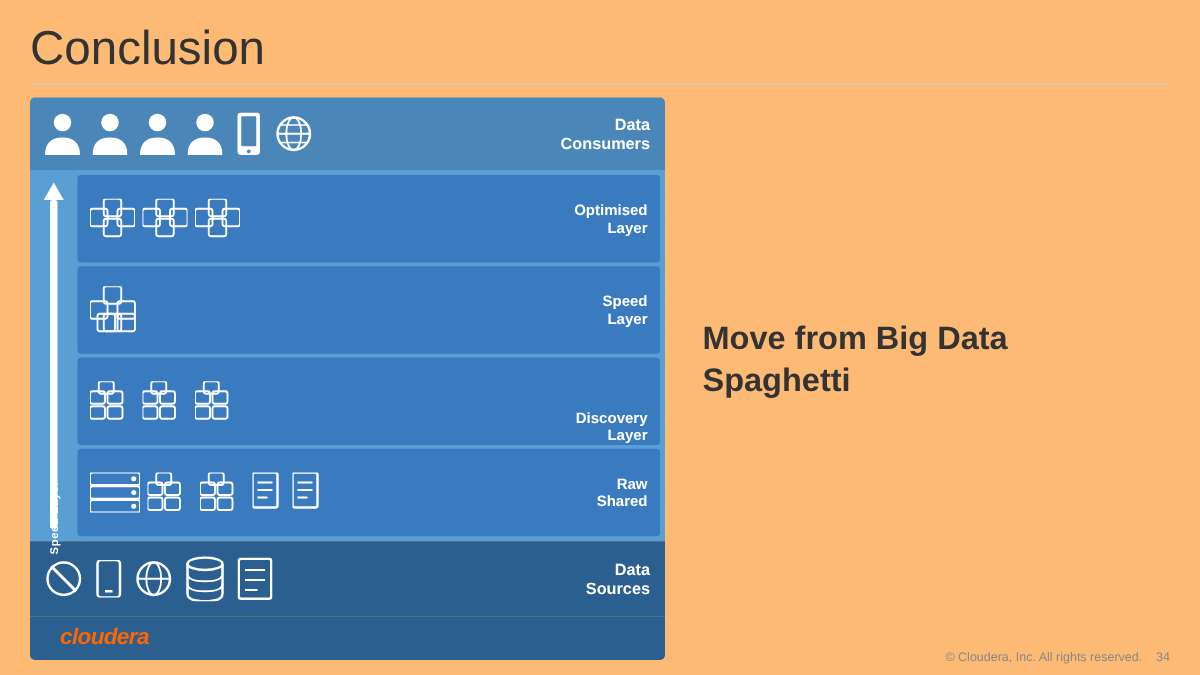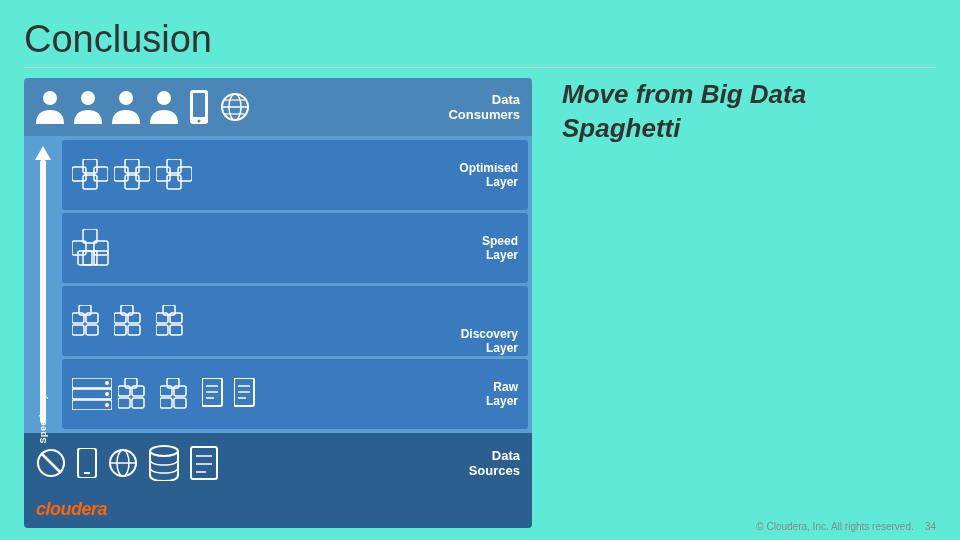--- a/index.html
+++ b/index.html
@@ -8,21 +8,21 @@
       height: 540px;
       background: #ffffff;
       font-family: Arial, sans-serif;
       overflow: hidden;
       position: relative;
     }
 
     .page {
       width: 960px;
       height: 540px;
-      background: #5eead4;
+      background: #fdba74;
       display: flex;
       flex-direction: column;
       padding: 18px 24px 12px 24px;
     }
 
     .title {
       font-size: 38px;
       font-weight: 300;
       color: #333;
       margin-bottom: 10px;
@@ -167,30 +167,30 @@
       border-radius: 0 0 4px 4px;
       display: flex;
       align-items: center;
     }
     .cloudera-logo {
       font-size: 18px;
       font-weight: 900;
       color: #ff6600;
       font-style: italic;
       letter-spacing: -0.5px;
+      margin-left: 12px;
     }
 
     
     .right-text {
       flex: 1;
       display: flex;
-      flex-direction: row;
+      flex-direction: column;
       justify-content: center;
       padding: 0 10px;
-      font-style: italic;
     }
     .move-text {
       font-size: 26px;
       font-weight: 600;
       color: #333;
       line-height: 1.3;
       margin-bottom: 30px;
     }
     .lasagne-text {
       font-size: 26px;
@@ -370,21 +370,21 @@
                 <line x1="4" y1="20" x2="12" y2="20" stroke="#fff" stroke-width="1.5"></line>
               </svg>
               <svg width="26" height="32" viewBox="0 0 26 32">
                 <rect x="0" y="0" width="20" height="28" rx="2" fill="none" stroke="#fff" stroke-width="2"></rect>
                 <line x1="4" y1="8" x2="16" y2="8" stroke="#fff" stroke-width="1.5"></line>
                 <line x1="4" y1="14" x2="16" y2="14" stroke="#fff" stroke-width="1.5"></line>
                 <line x1="4" y1="20" x2="12" y2="20" stroke="#fff" stroke-width="1.5"></line>
               </svg>
             </div>
             <div class="layer-label" style="white-space:pre-line;">Raw
-Layer</div>
+Shared</div>
           </div>
 
         </div>
       </div>
 
       <div class="ds-row">
         <div class="ds-icons">
 
           <svg width="30" height="30" viewBox="0 0 30 30">
             <circle cx="15" cy="15" r="13" fill="none" stroke="#fff" stroke-width="2"></circle>

